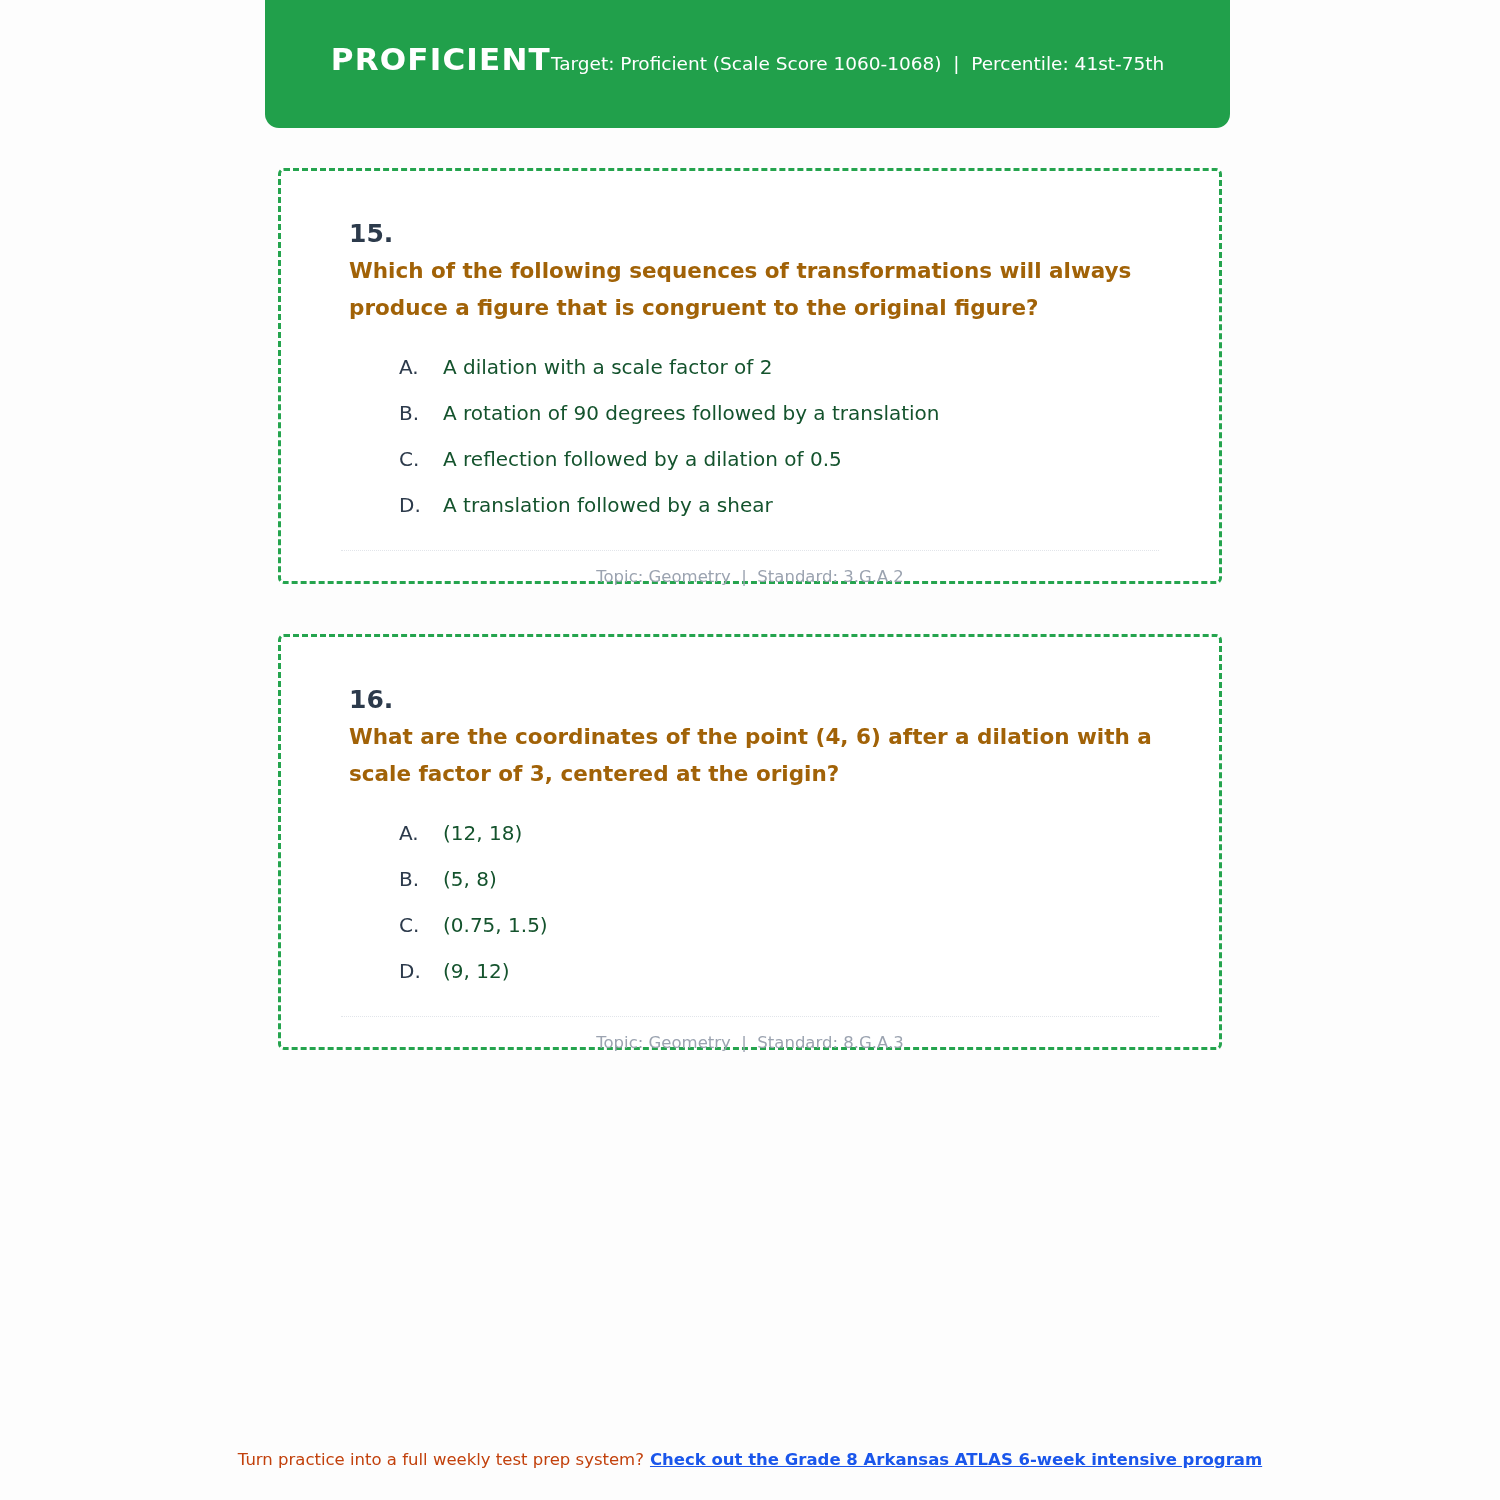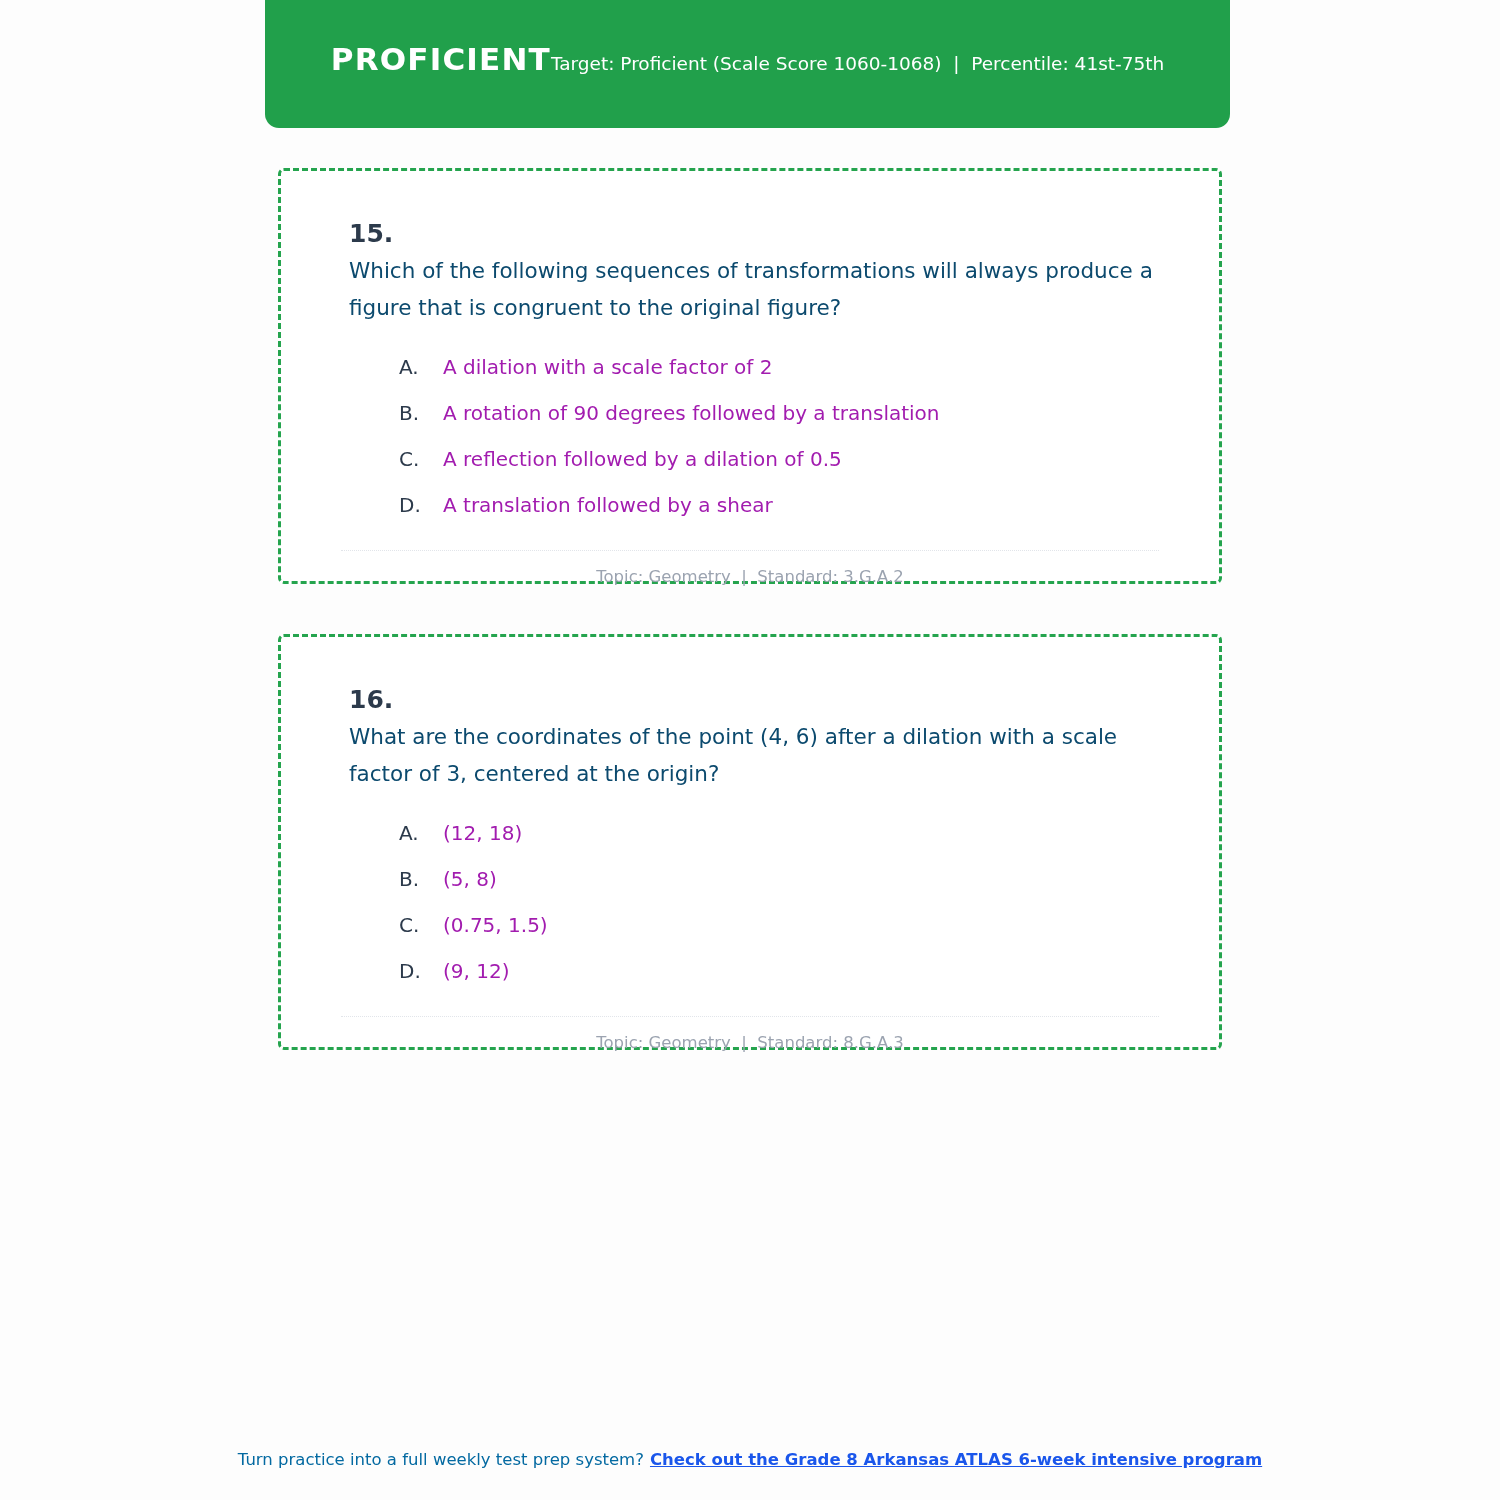--- a/index.html
+++ b/index.html
@@ -78,23 +78,23 @@
   .qnum {
     flex: 0 0 auto;
     width: 88px;
     color: #2c3a4b;
     font-size: 25px;
     font-weight: bold;
     line-height: 37px;
   }
   .qtext {
     flex: 1 1 auto;
-    color: #0c4a6e;
+    color: #a16207;
     font-size: 21.5px;
-    font-weight: normal;
+    font-weight: bold;
     line-height: 37px;
     padding-right: 30px;
   }
 
   .options {
     margin-top: 18px;
     padding-left: 84px;
   }
   .option {
     display: flex;
@@ -103,21 +103,21 @@
   }
   .opt-letter {
     flex: 0 0 auto;
     width: 44px;
     color: #2c3a4b;
     font-size: 20px;
     line-height: 46px;
   }
   .opt-text {
     flex: 1 1 auto;
-    color: #a21caf;
+    color: #14532d;
     font-size: 20px;
     line-height: 46px;
   }
 
   .meta-divider {
     margin: 22px 26px 0 26px;
     border-top: 1px dotted #e2e5ea;
     height: 0;
   }
   .meta-line {
@@ -134,21 +134,21 @@
     position: absolute;
     left: 0;
     top: 1449px;
     width: 1500px;
     text-align: center;
     font-size: 16.5px;
     color: #3a3a3a;
     line-height: 1.3;
   }
   .footer-prompt {
-    color: #0369a1;
+    color: #c2410c;
   }
   .footer-link {
     color: #1a56eb;
     font-weight: bold;
     text-decoration: underline;
     margin-left: 6px;
     margin-top: 8px;
   }
 </style>
 </head>

